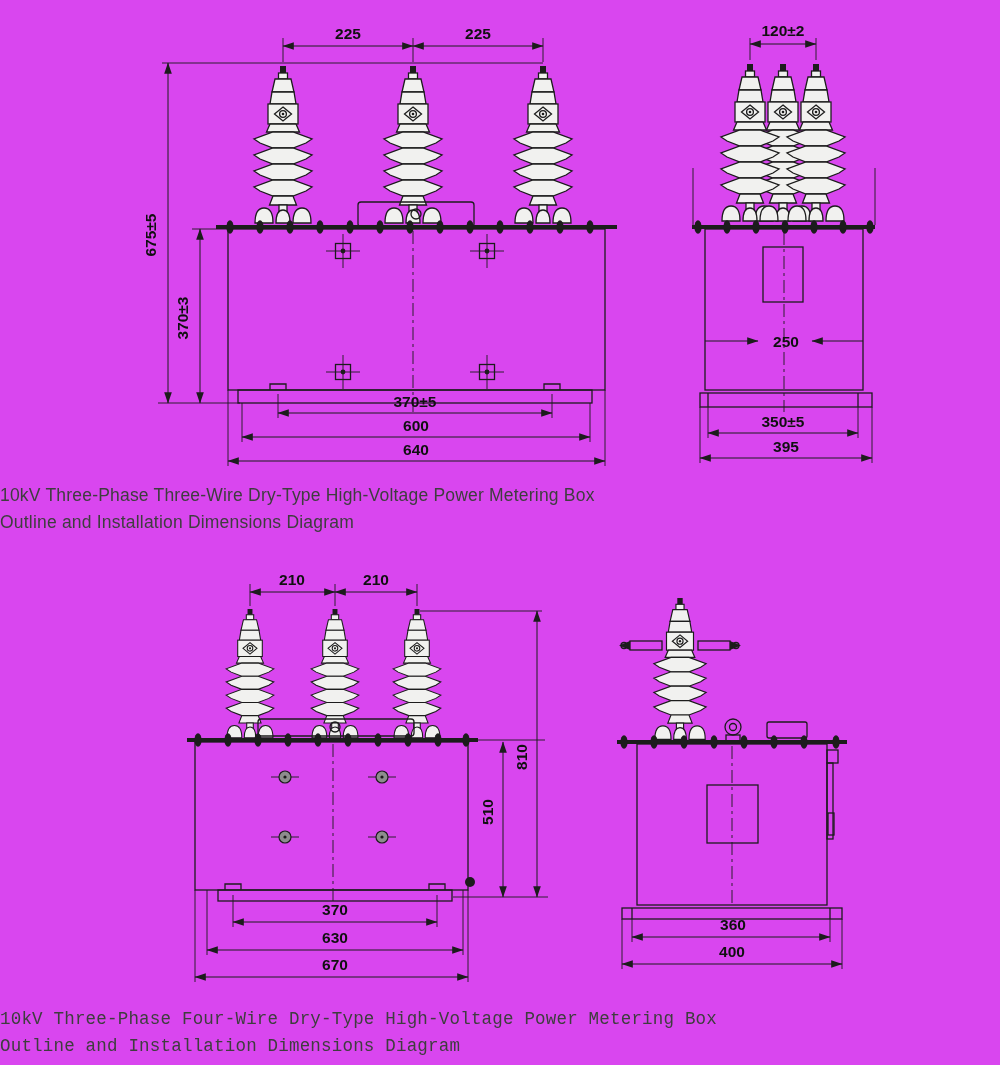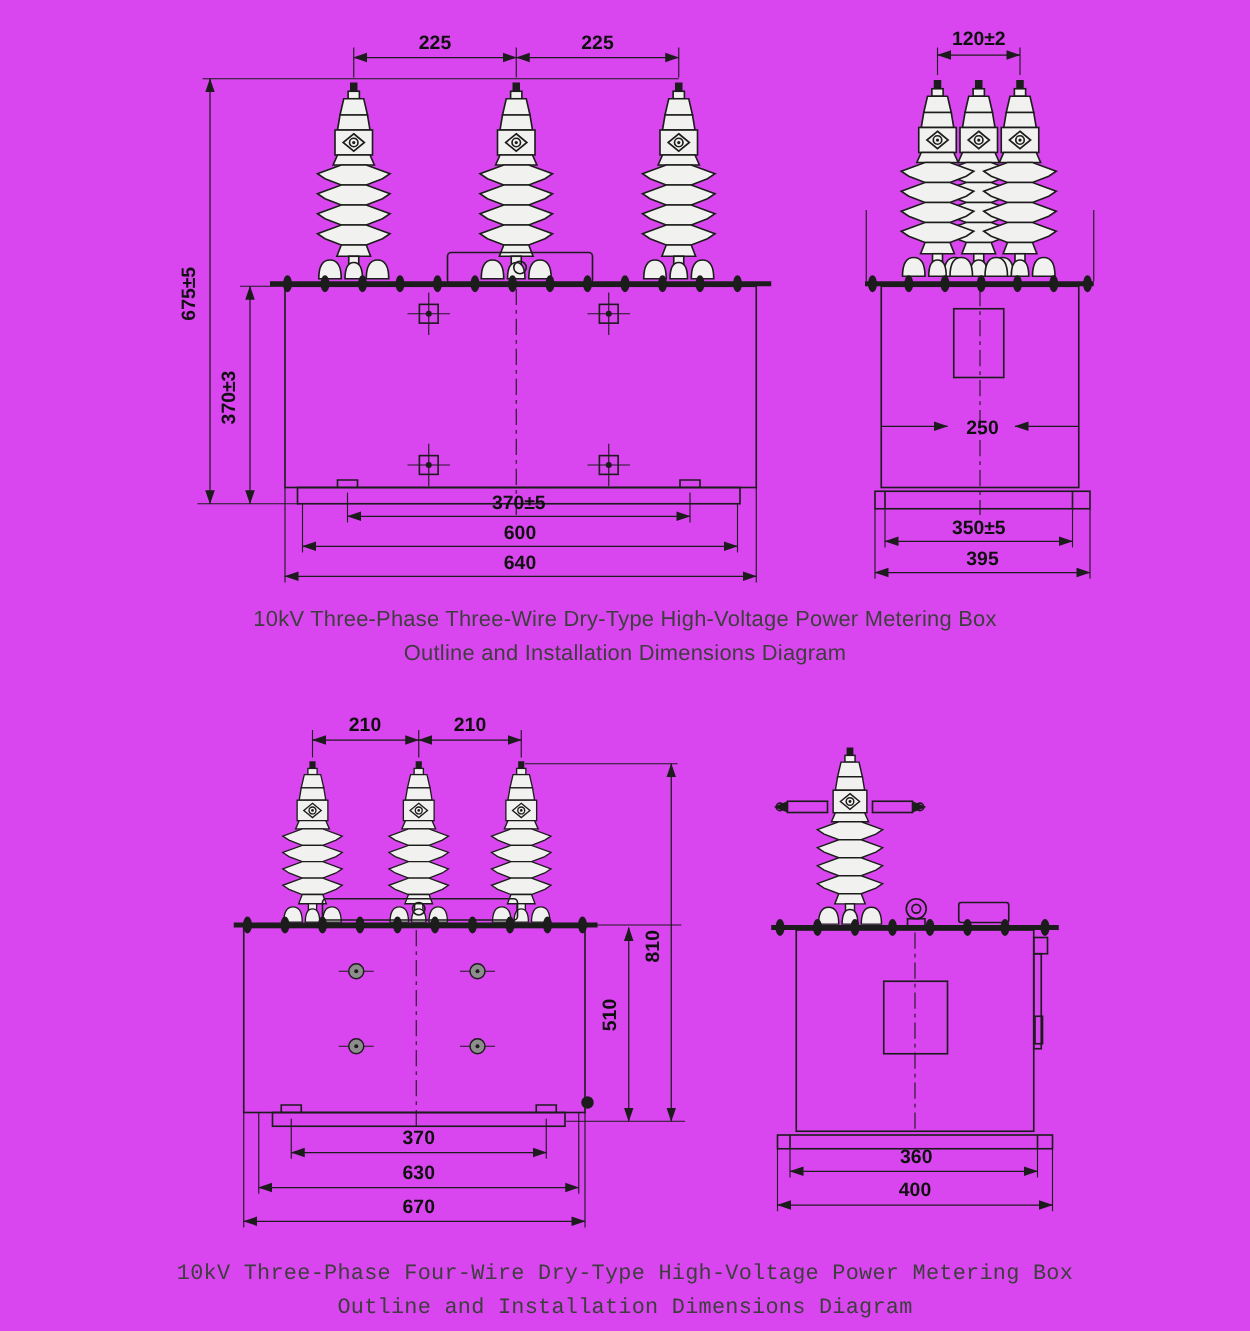--- a/index.html
+++ b/index.html
@@ -9,21 +9,21 @@
   
   .ol{fill:none;stroke:#1c1c1c;stroke-width:1.3;}
   .fl{fill:#f1f1ef;stroke:#1c1c1c;stroke-width:1.3;}
   .solid{fill:#1c1c1c;stroke:none;}
   .dim{stroke:#1c1c1c;stroke-width:1;fill:none;}
   .ext{stroke:#1c1c1c;stroke-width:0.9;fill:none;}
   .cl{stroke:#1c1c1c;stroke-width:0.9;fill:none;stroke-dasharray:13 4 3 4;}
   .thick{stroke:#1c1c1c;stroke-width:4;fill:none;}
   .grayhole{fill:#8d8d8d;stroke:#1c1c1c;stroke-width:1.2;}
   text.d{font:bold 15.5px "Liberation Sans",sans-serif;fill:#101010;text-anchor:middle;}
-  .caption{position:absolute;width:1000px;text-align:center;color:#3e3e3e;
+  .caption{position:absolute;width:1000px;text-align:left;color:#3e3e3e;
            font-size:17.5px;line-height:27px;letter-spacing:0.2px;}
 </style>
 </head>
 <body>
 
 <div class="page">
 
 <svg width="1000" height="1065" viewBox="0 0 1000 1065">
   <defs>
     <marker id="arr" viewBox="0 0 10 8" refX="9.6" refY="4" markerWidth="11.5" markerHeight="9" orient="auto-start-reverse" markerUnits="userSpaceOnUse">

